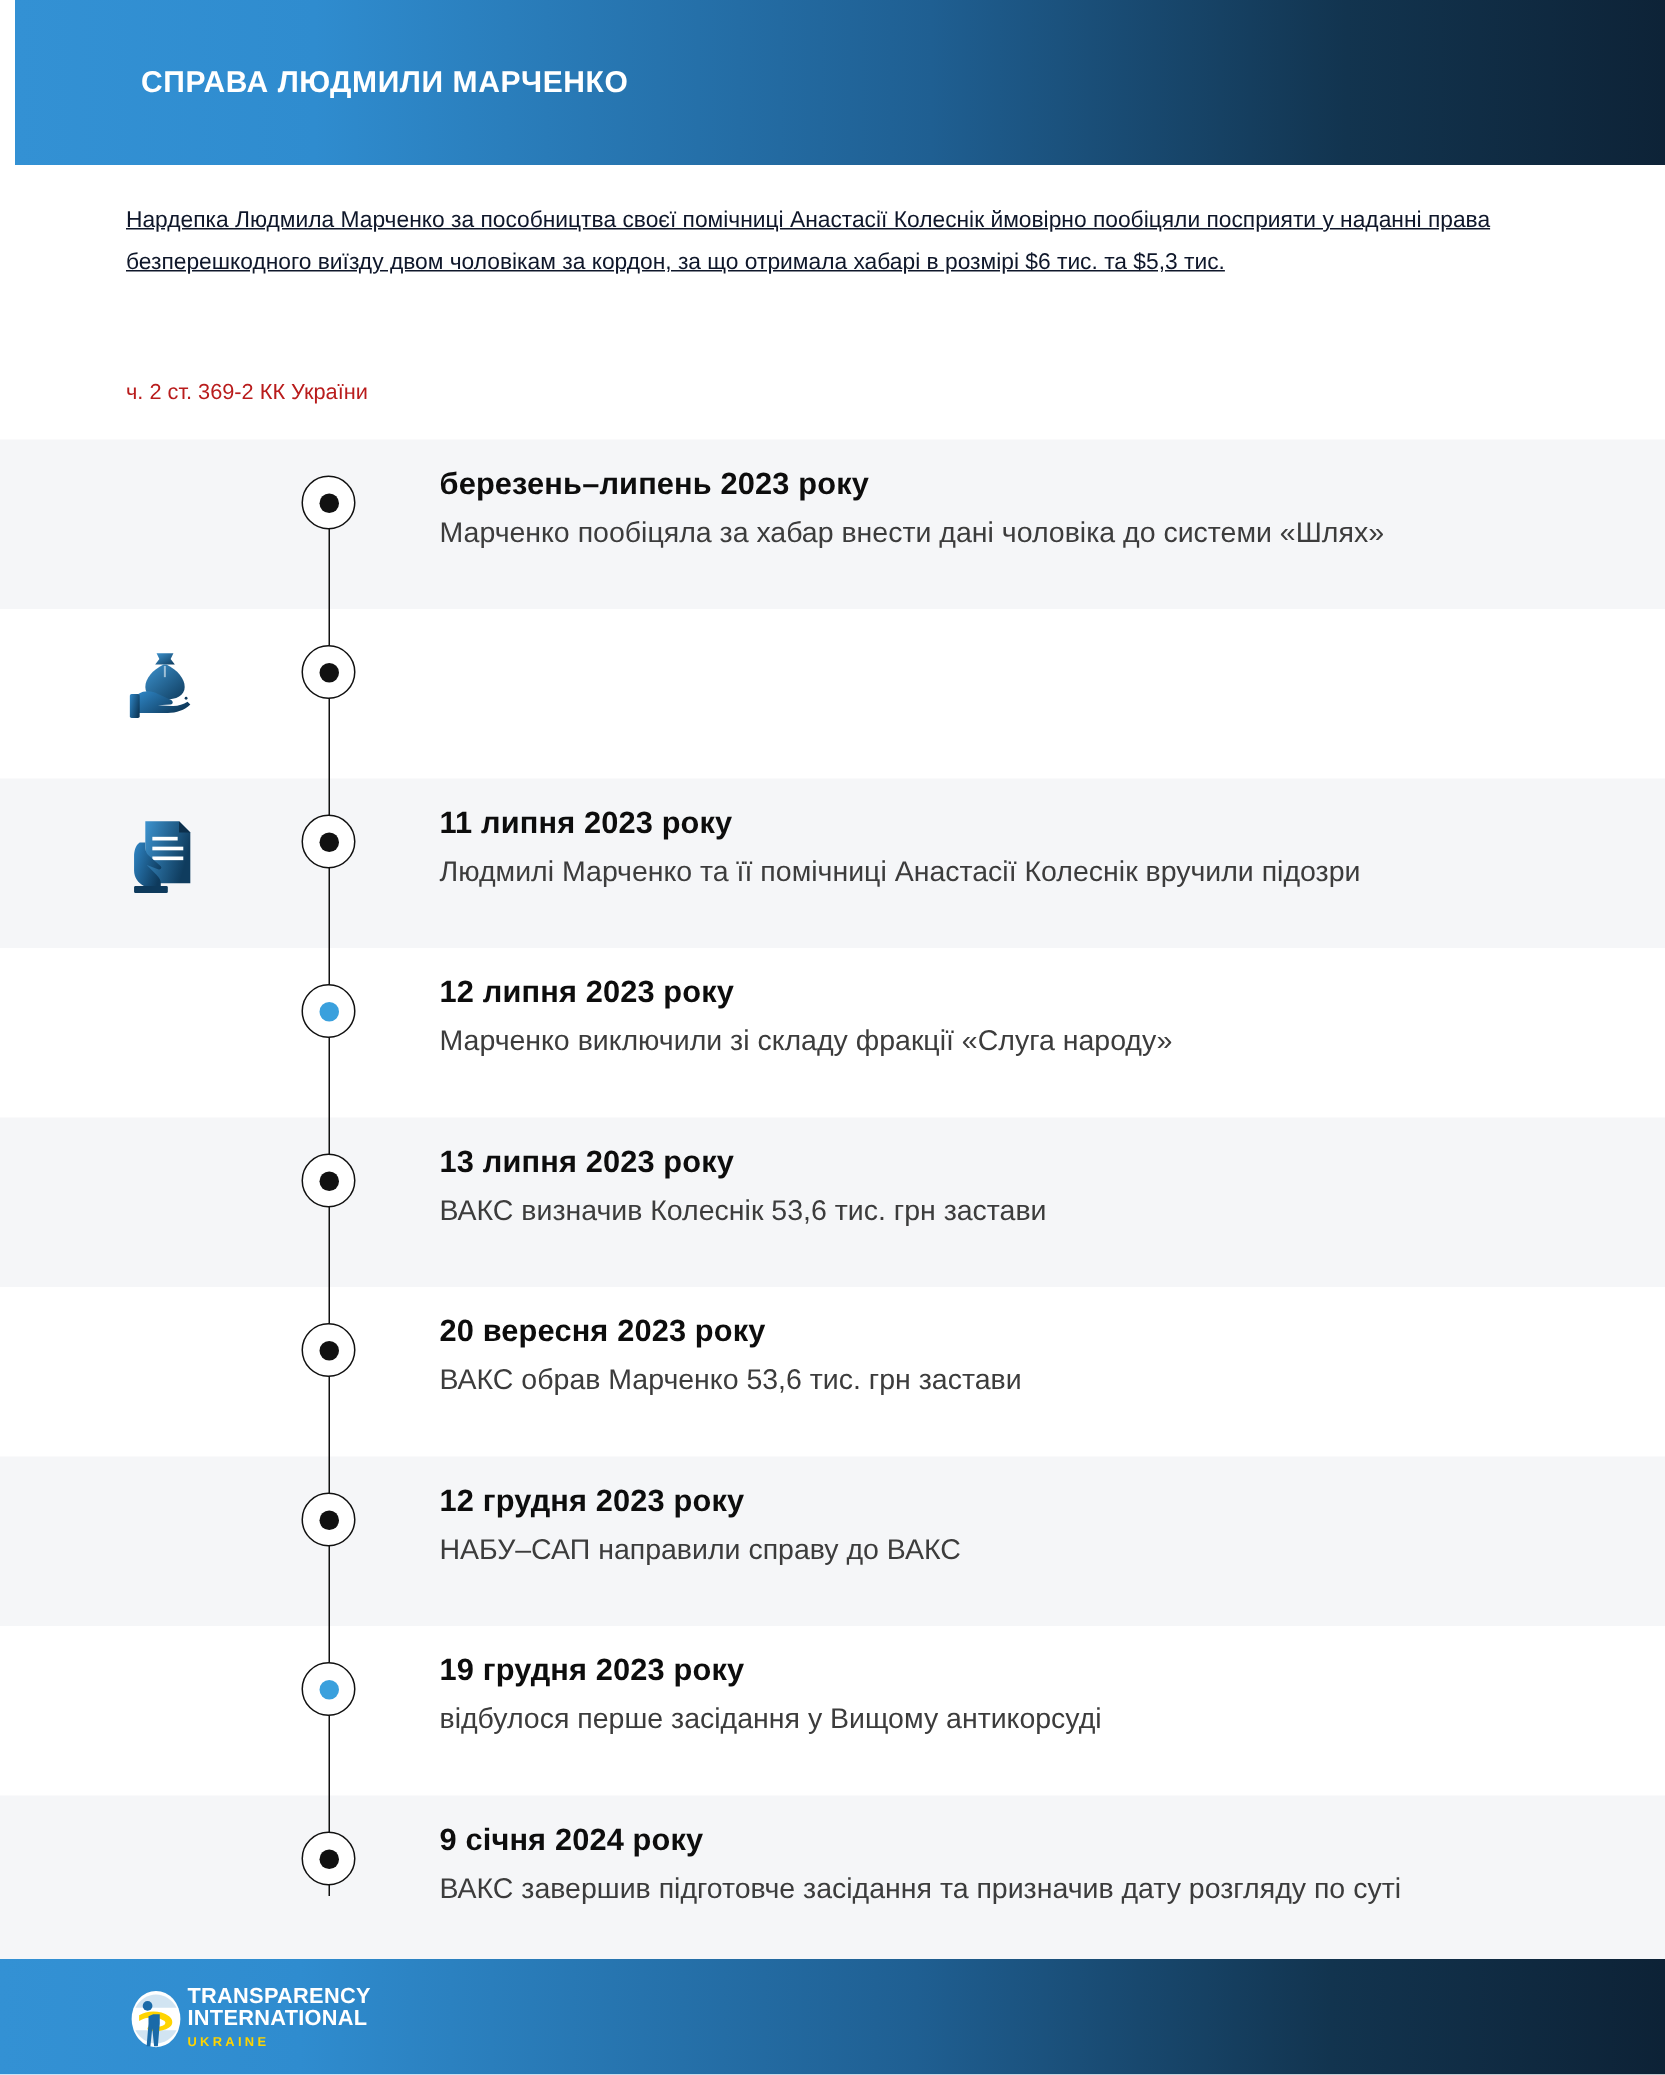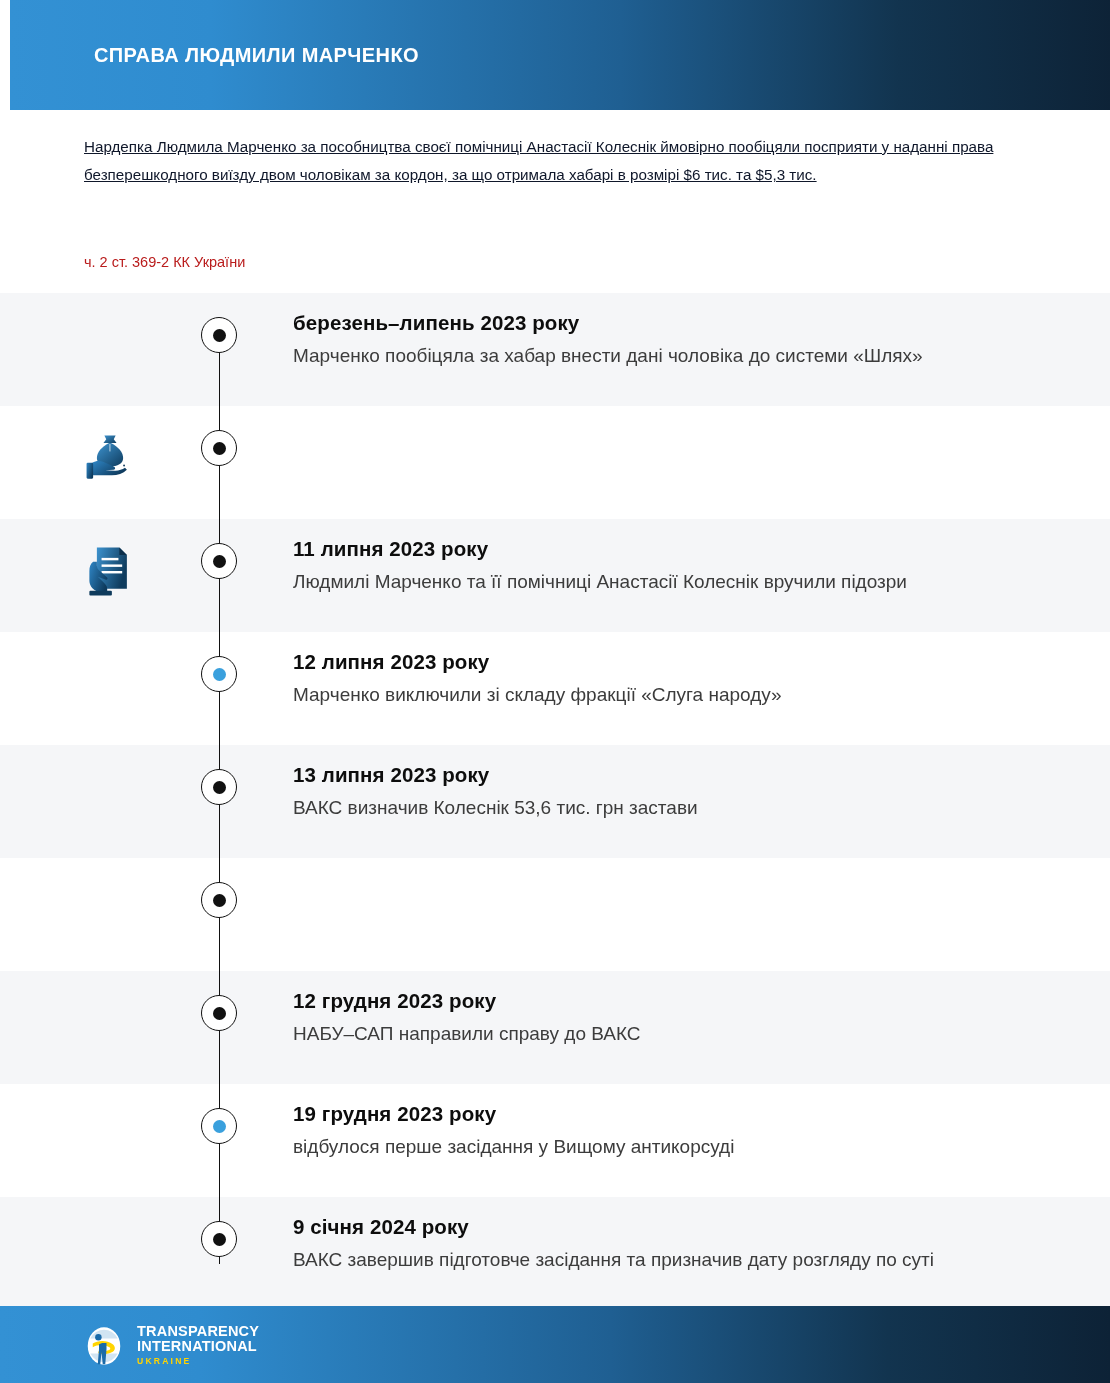--- a/index.html
+++ b/index.html
@@ -157,21 +157,21 @@
     width: 1110px;
     height: 77px;
     background: linear-gradient(90deg, #3391d4 0%, #2f8ccf 18%, #1f5f92 55%, #12344f 80%, #0d2236 100%);
   }
   .logo {
     position: absolute;
     left: 84px;
     top: 18px;
     display: flex;
     align-items: center;
-    gap: 13px;
+    gap: 1px;
   }
   .logo-mark { width: 40px; height: 40px; display:block; }
   .logo-wordmark {
     display: flex;
     flex-direction: column;
     justify-content: center;
     line-height: 1;
   }
   .logo-line {
     color: #ffffff;
@@ -288,20 +288,24 @@
     <div class="tl-text">
       <div class="tl-date">13 липня 2023 року</div>
       <div class="tl-desc">ВАКС визначив Колеснік 53,6 тис. грн застави</div>
     </div>
   </div>
 
   <div class="tl-row">
     <div class="tl-marker">
         <span class="dot"></span>
       </div>
+    <div class="tl-text">
+      <div class="tl-date">20 вересня 2023 року</div>
+      <div class="tl-desc">ВАКС обрав Марченко 53,6 тис. грн застави</div>
+    </div>
   </div>
 
   <div class="tl-row striped">
     <div class="tl-marker">
         <span class="dot"></span>
       </div>
     <div class="tl-text">
       <div class="tl-date">12 грудня 2023 року</div>
       <div class="tl-desc">НАБУ–САП направили справу до ВАКС</div>
     </div>

